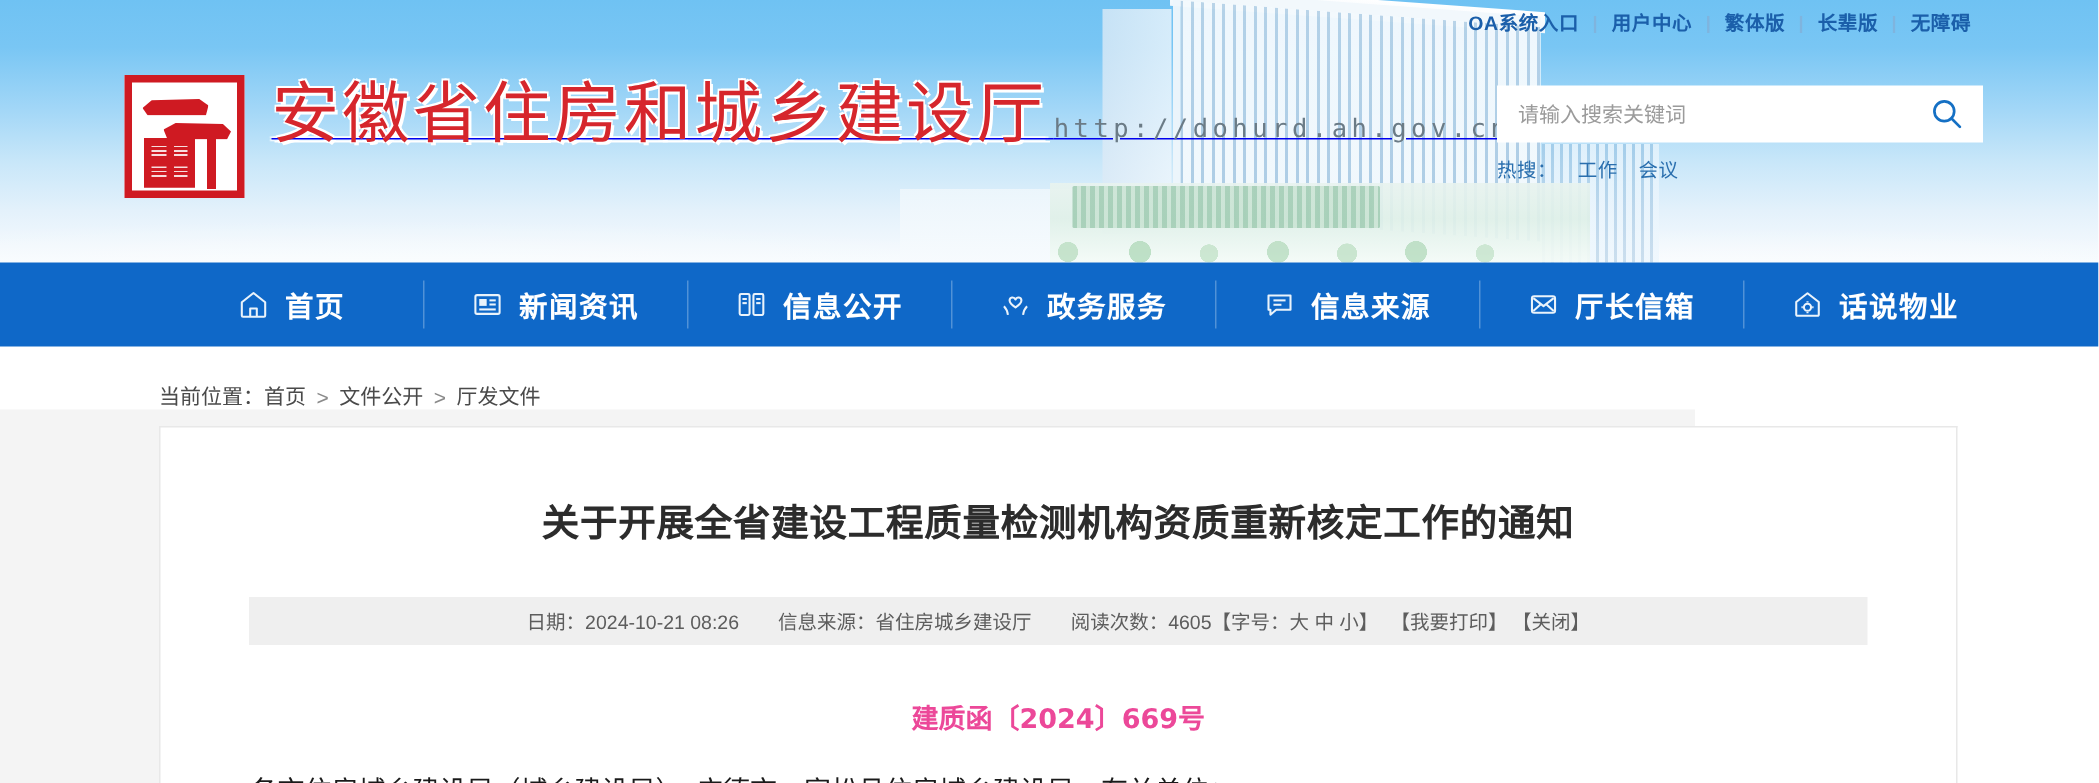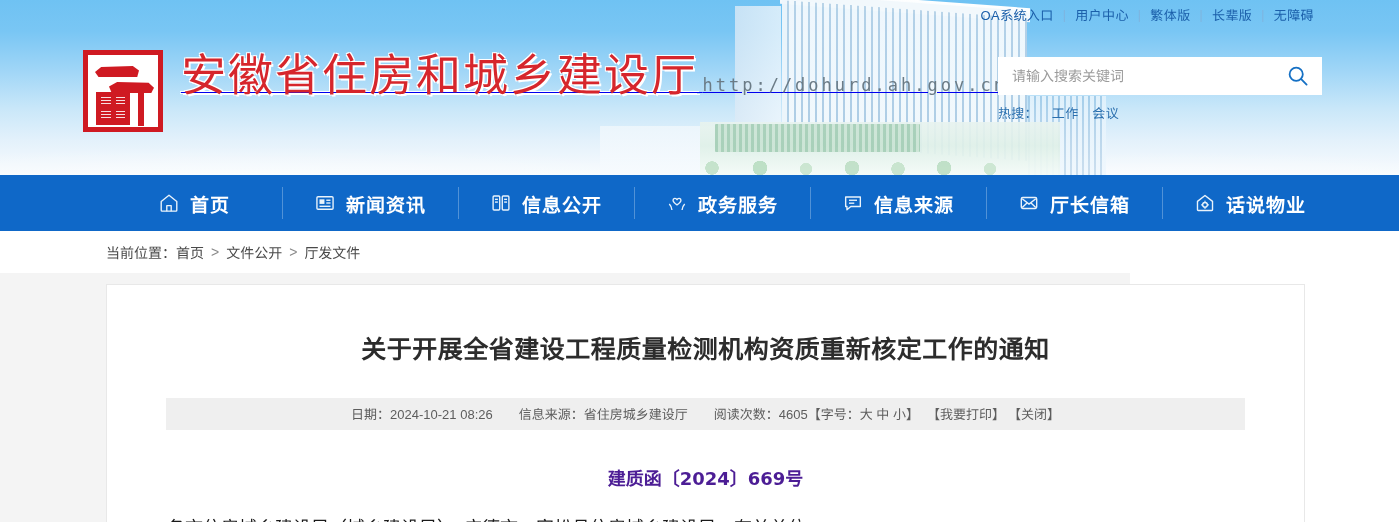--- a/index.html
+++ b/index.html
@@ -85,20 +85,21 @@
       radial-gradient(circle 10px at 300px 17px, #c8e5ce 60%, transparent 62%);
     opacity:.85;
   }
 
   
   .toplinks {
     position: absolute; right: 76px; top: 5px;
     display: flex; align-items: center; gap: 0px;
     font-size: 13px; color: #1b5faa; letter-spacing: .4px;
     z-index: 6;
+    font-weight: bold;
   }
   .toplinks a { color: #1b5faa; text-decoration: none; padding: 0 9px; }
   .toplinks .sep { color: #7fb4de; font-size: 12px; }
 
   
   .logo-wrap {
     position: absolute; left: 83px; top: 50px;
     display: flex; align-items: flex-start; z-index: 5;
   }
   .logo-mark {
@@ -191,21 +192,21 @@
   }
   .nav-item + .nav-item::before {
     content: ""; position: absolute; left: 0; top: 12px;
     width: 1px; height: 32px; background: rgba(255,255,255,.28);
   }
   .nav-item svg { flex: none; }
 
   
   .crumb-bar {
     width: 1147px; height: 42px; background: #ffffff;
-    display: flex; align-items: center; padding-left: 106px;
+    display: flex; align-items: flex-end; padding-left: 106px;
     font-size: 14px; color: #4a4a4a;
   }
   .crumb-bar a { color: #4a4a4a; text-decoration: none; }
   .crumb-bar .gt { margin: 0 7px; color: #8a8a8a; }
 
   
   .content-bg {
     position: relative; width: 1130px; height: 249px;
     background: #f4f4f4;
   }
@@ -227,21 +228,21 @@
   }
   .meta span { white-space: nowrap; }
   .meta .m-date { margin-right: 26px; }
   .meta .m-src { margin-right: 26px; }
   .meta .m-read { }
   .meta .m-size { margin-right: 8px; }
   .meta .m-print { margin-right: 3px; }
   .meta a { color: #5d5d5d; text-decoration: none; }
   .doc-no {
     margin-top: 34px; text-align: center;
-    font-size: 18px; font-weight: 700; color: #4c1d95;
+    font-size: 18px; font-weight: 700; color: #ec4899;
     font-family: "DejaVu Sans", "Liberation Sans", sans-serif;
   }
   .doc-p {
     margin: 22px 60px 0;
     font-size: 18px; color: #1a1a1a; line-height: 1.8;
     font-family: "DejaVu Sans", "Liberation Sans", sans-serif;
   }
 </style>
 </head>
 <body>

